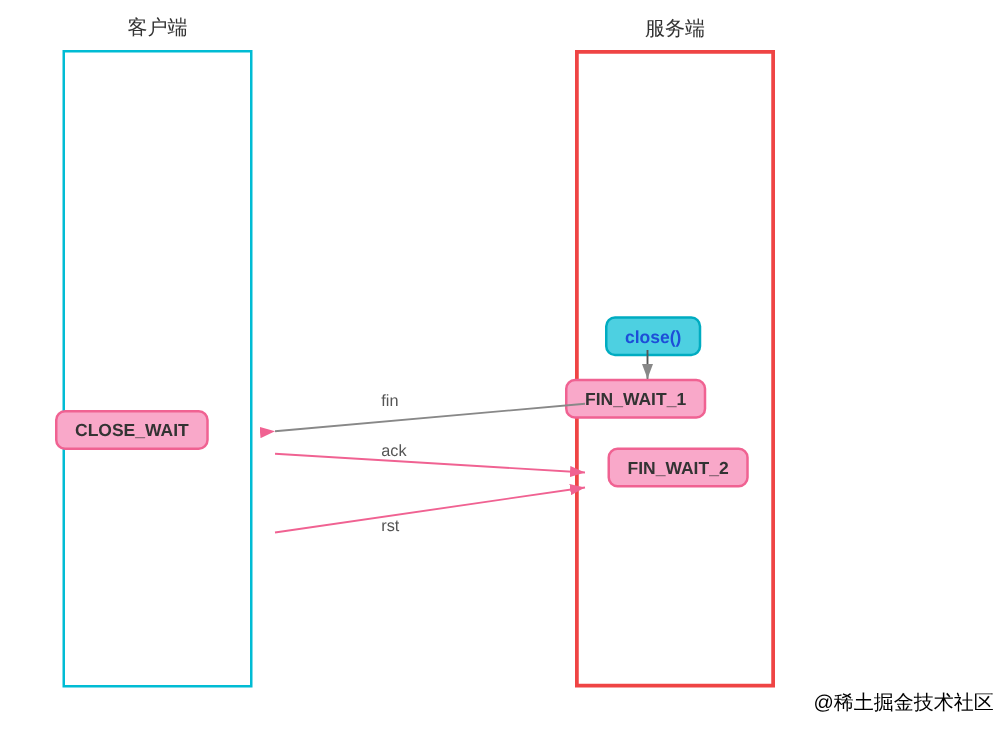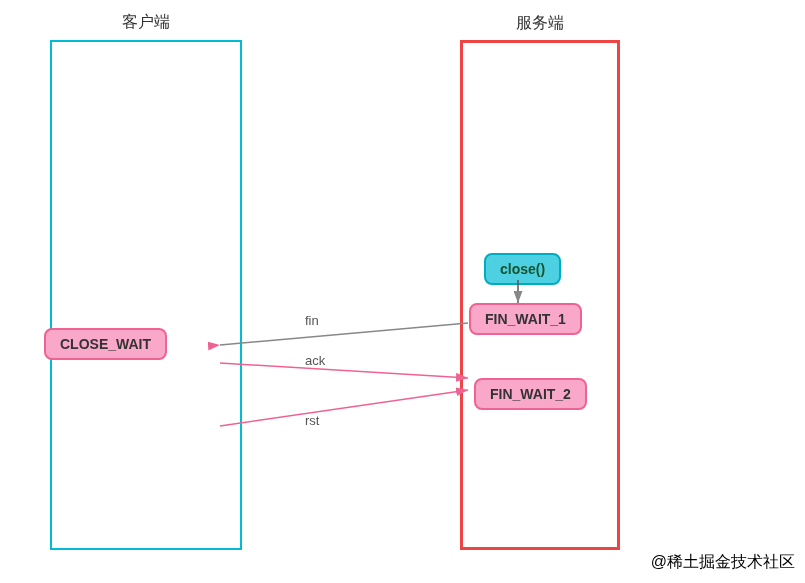--- a/index.html
+++ b/index.html
@@ -23,37 +23,37 @@
 
     .state-pink {
       background: #f9a8c9;
       border: 2px solid #f06292;
       color: #333;
     }
 
     .state-blue {
       background: #4dd0e1;
       border: 2px solid #00acc1;
-      color: #14532d;
+      color: #1d4ed8;
     }
 
     
     .diagram {
       position: absolute;
       top: 40px;
       left: 10px;
       width: 780px;
       height: 520px;
     }
 
     .col-client {
       position: absolute;
       left: 40px;
       top: 0;
-      width: 192px;
+      width: 152px;
       height: 510px;
       border: 2px solid #00bcd4;
     }
 
     .col-server {
       position: absolute;
       left: 450px;
       top: 0;
       width: 160px;
       height: 510px;
@@ -99,24 +99,24 @@
     <span class="col-title">服务端</span>
   </div>
 
   <div class="state-box state-pink" style="left: 34px; top: 288px;">
     <span>CLOSE_WAIT</span>
   </div>
 
   <div class="state-box state-blue" style="left: 474px; top: 213px;">
     <span>close()</span>
   </div>
-  <div class="state-box state-pink" style="left: 459px; top: 263px; text-align: center;">
+  <div class="state-box state-pink" style="left: 442px; top: 263px; text-align: center;">
     <span>FIN_WAIT_1</span>
   </div>
-  <div class="state-box state-pink" style="left: 464px; top: 318px; margin-top: 20px;">
+  <div class="state-box state-pink" style="left: 476px; top: 318px;">
     <span>FIN_WAIT_2</span>
   </div>
 
   <svg class="arrows" xmlns="http://www.w3.org/2000/svg">
     <defs>
       <marker id="arrowhead-right" markerWidth="8" markerHeight="6" refX="8" refY="3" orient="auto">
         <polygon points="0 0, 8 3, 0 6" fill="#888"></polygon>
       </marker>
       <marker id="arrowhead-left" markerWidth="8" markerHeight="6" refX="0" refY="3" orient="auto">
         <polygon points="8 0, 0 3, 8 6" fill="#f06292"></polygon>

